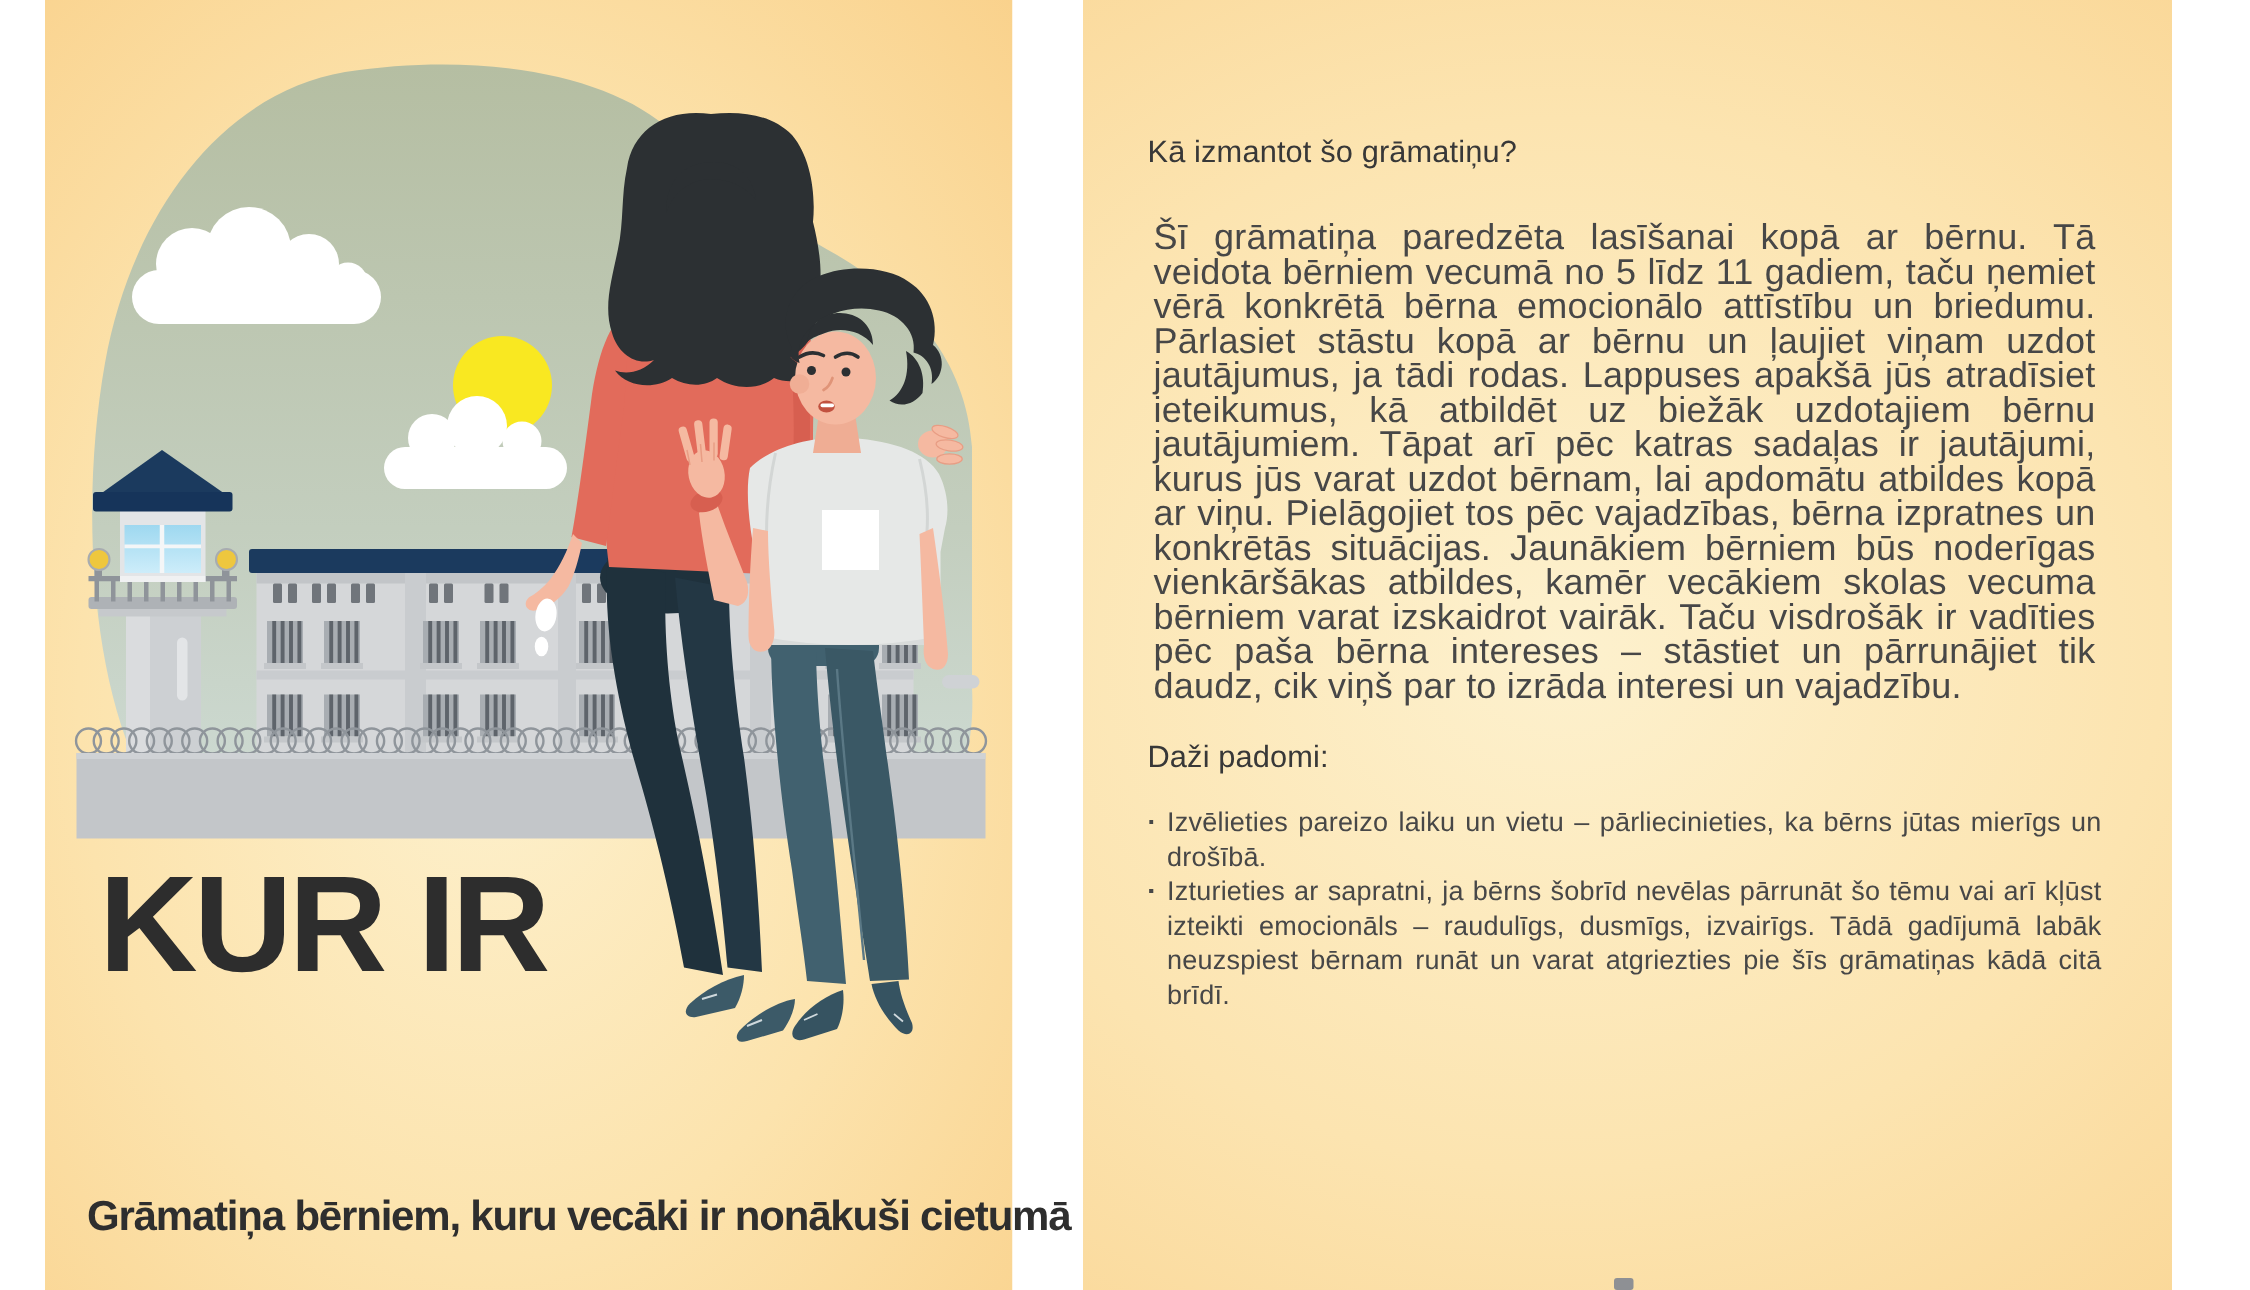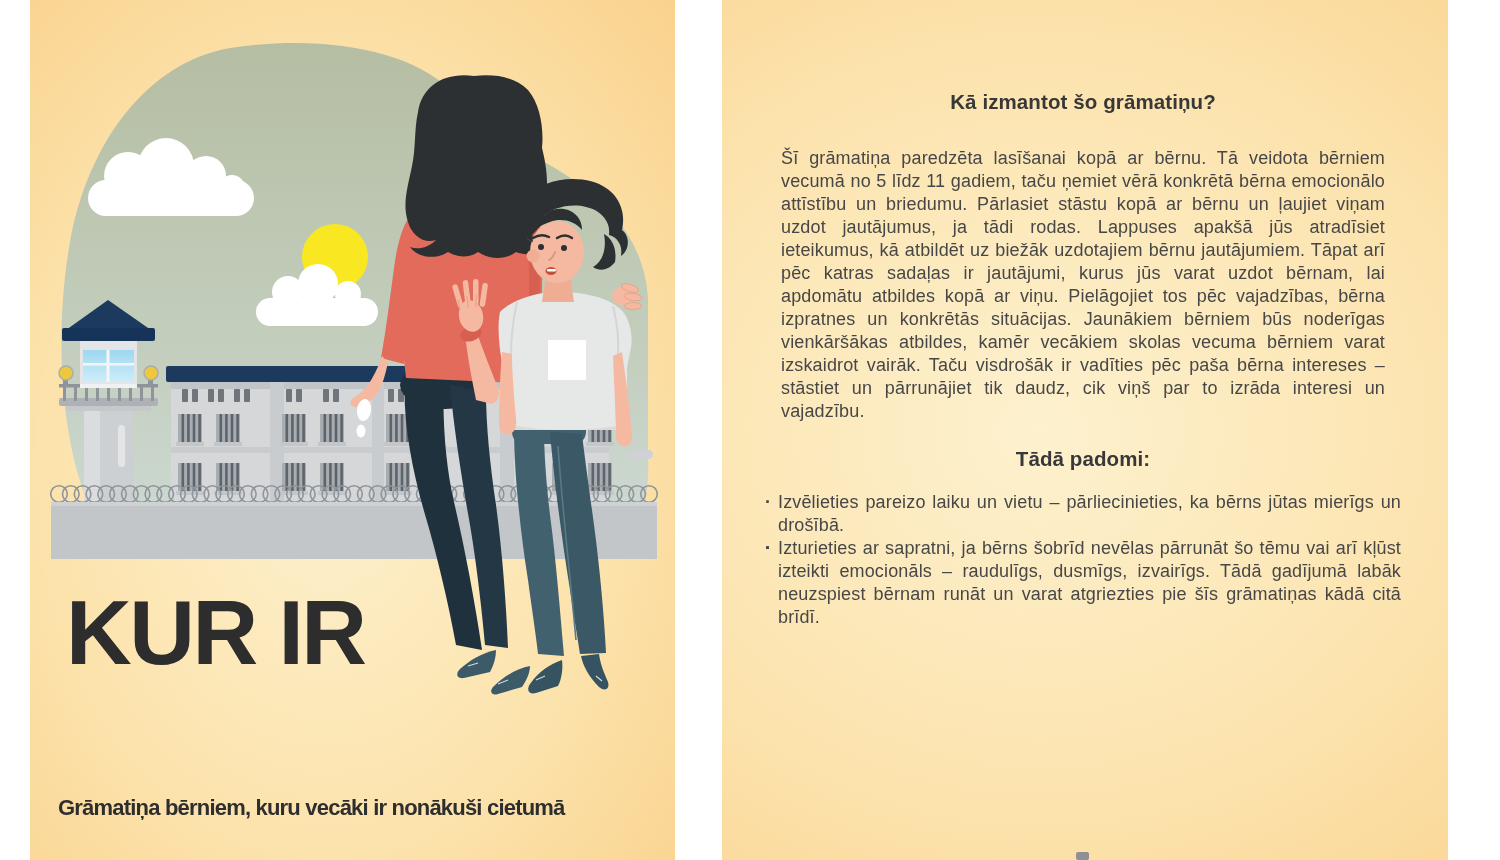--- a/index.html
+++ b/index.html
@@ -10,37 +10,37 @@
   }
   .page{position:absolute;top:0;height:860px;}
   .page-left{left:30px;width:645px;}
   .page-right{
     left:722px;width:726px;
     background:radial-gradient(115% 85% at 44% 50%, #FDF1CE 0%, #FCE4B0 48%, #F9CF87 100%);
   }
   .page-left svg{position:absolute;left:0;top:0;display:block;}
 
   .cover-title{
-    position:absolute;left:36px;top:584px;
+    position:absolute;left:36px;top:568px;
     font-size:91px;font-weight:700;line-height:97px;letter-spacing:-2.5px;
     color:#2d2d2d;white-space:nowrap;
   }
   .cover-subtitle{
     position:absolute;left:28px;top:795px;
-    font-size:22px;font-weight:700;letter-spacing:-0.8px;
+    font-size:28px;font-weight:700;letter-spacing:-0.8px;
     color:#2e2e2e;white-space:nowrap;text-align:right;
   }
 
   .rp-content{position:absolute;left:43px;right:47px;top:90px;color:#454545;}
   .rp-heading{
-    margin:0 0 33px 0;font-size:20.5px;font-weight:700;color:#383838;letter-spacing:0.1px;text-align:center;
+    margin:0 0 33px 0;font-size:20.5px;font-weight:400;color:#383838;letter-spacing:0.1px;
   }
   .rp-heading.second{margin:24px 0 20px 0;}
   .rp-body{
-    margin:16px;font-size:18px;line-height:23px;letter-spacing:0.15px;
+    margin:4px;font-size:24px;line-height:23px;letter-spacing:0.15px;
     text-align:justify;color:#474747;
   }
   .tips-list{list-style:none;margin:0;padding:0;font-size:18px;line-height:23px;letter-spacing:0.15px;color:#474747;}
   .tips-list li{position:relative;padding-left:13px;text-align:justify;}
   .tips-list .dot{position:absolute;left:0;top:0;font-weight:700;}
   .page-bottom-mark{
     position:absolute;left:354px;top:852px;width:13px;height:8px;
     background:#8e9094;border-radius:2px;
   }
 </style>
@@ -388,21 +388,21 @@
   <div class="cover-title">
     <div>KUR IR</div>
   </div>
   <div class="cover-subtitle">Grāmatiņa bērniem, kuru vecāki ir nonākuši cietumā</div>
 </div>
 
 <div class="page page-right">
   <div class="rp-content">
     <h3 class="rp-heading">Kā izmantot šo grāmatiņu?</h3>
     <p class="rp-body">Šī grāmatiņa paredzēta lasīšanai kopā ar bērnu. Tā veidota bērniem vecumā no 5 līdz 11 gadiem, taču ņemiet vērā konkrētā bērna emocionālo attīstību un briedumu. Pārlasiet stāstu kopā ar bērnu un ļaujiet viņam uzdot jautājumus, ja tādi rodas. Lappuses apakšā jūs atradīsiet ieteikumus, kā atbildēt uz biežāk uzdotajiem bērnu jautājumiem. Tāpat arī pēc katras sadaļas ir jautājumi, kurus jūs varat uzdot bērnam, lai apdomātu atbildes kopā ar viņu. Pielāgojiet tos pēc vajadzības, bērna izpratnes un konkrētās situācijas. Jaunākiem bērniem būs noderīgas vienkāršākas atbildes, kamēr vecākiem skolas vecuma bērniem varat izskaidrot vairāk. Taču visdrošāk ir vadīties pēc paša bērna intereses – stāstiet un pārrunājiet tik daudz, cik viņš par to izrāda interesi un vajadzību.</p>
-    <h3 class="rp-heading second">Tādā padomi:</h3>
+    <h3 class="rp-heading second">Daži padomi:</h3>
     <ul class="tips-list">
       <li>
         <span class="dot">·</span>
         <span>Izvēlieties pareizo laiku un vietu – pārliecinieties, ka bērns jūtas mierīgs un drošībā.</span>
       </li>
       <li>
         <span class="dot">·</span>
       </li>
       <li>
         <span class="dot">·</span>

